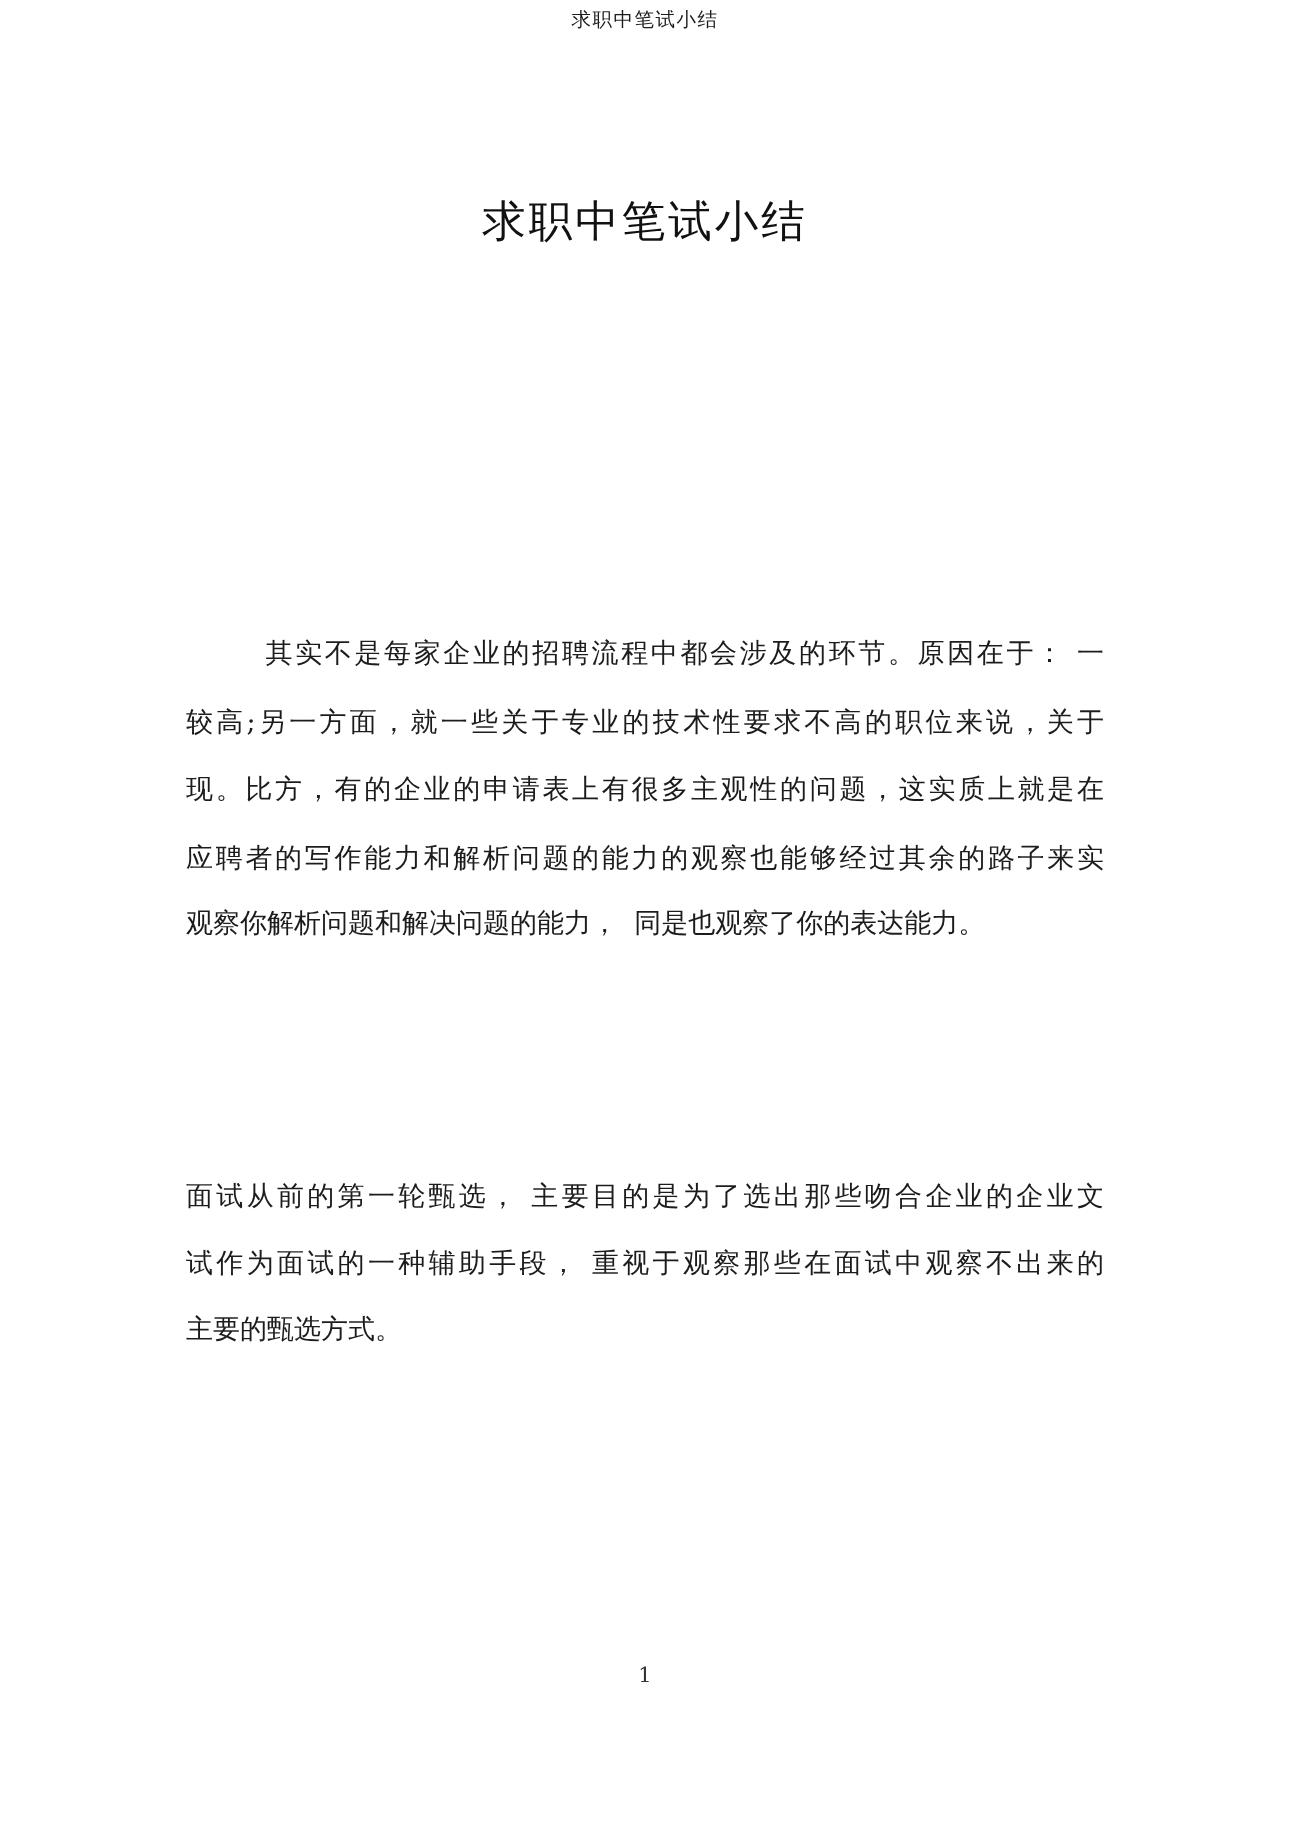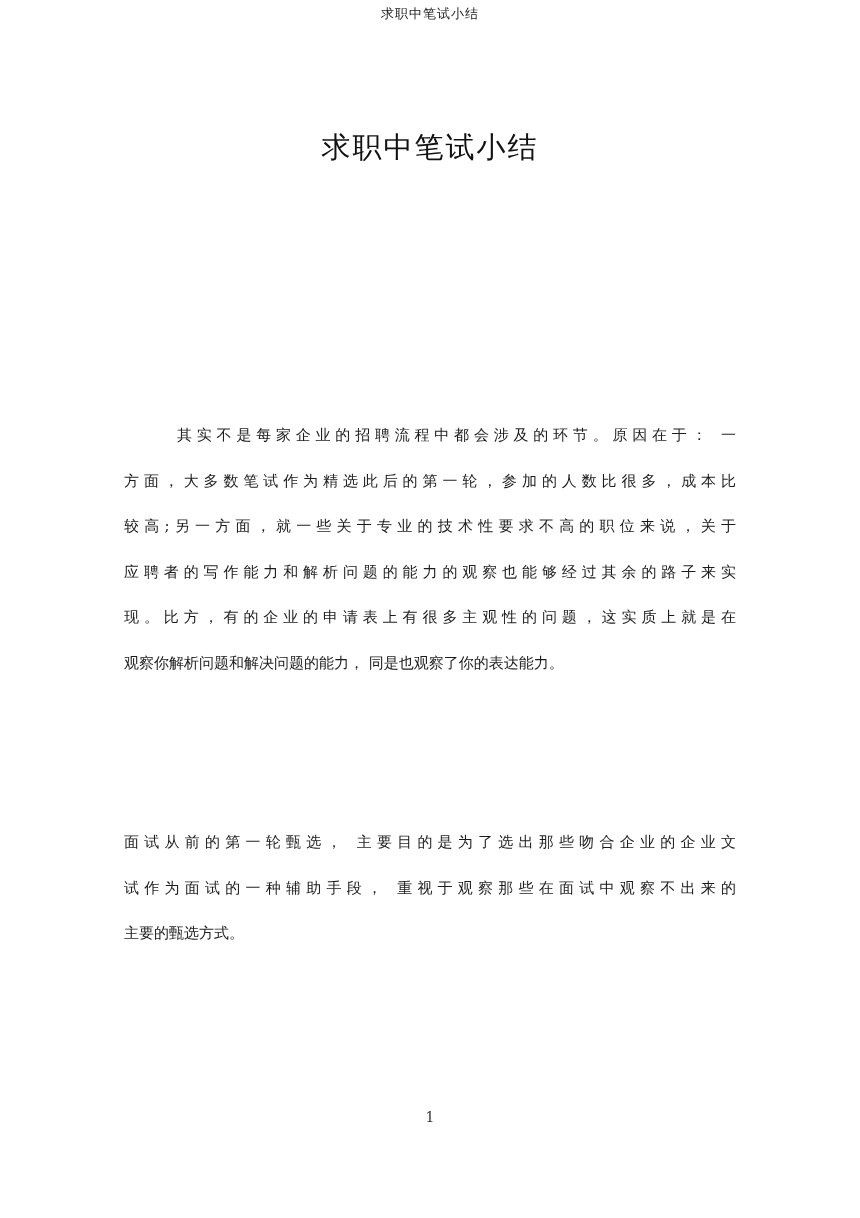--- a/index.html
+++ b/index.html
@@ -27,30 +27,30 @@
     text-align: center;
     font-size: 29px;
     font-weight: 400;
     line-height: 42px;
     letter-spacing: 2px;
     color: #111111;
   }
   .doc-body { margin-top: 245px; }
   .paragraph + .paragraph { margin-top: 134px; }
   .line {
-    font-size: 15px;
+    font-size: 18px;
     line-height: 45.5px;
     height: 45.5px;
     overflow: hidden;
     text-align: justify;
     text-align-last: justify;
     color: #1c1c1c;
   }
   .line.first { text-indent: 53px; }
-  .line.last { text-align-last: left; }
+  .line.last { text-align-last: left; font-family: Liberation Mono, monospace; }
   .page-number {
     position: absolute;
     top: 1107px;
     left: 0;
     right: 0;
     text-align: center;
     font-size: 14px;
     line-height: 20px;
     color: #333333;
   }
@@ -59,24 +59,23 @@
 <body>
 
 <div class="page">
   <div class="running-header">求职中笔试小结</div>
 
   <h1 class="doc-title">求职中笔试小结</h1>
 
   <div class="doc-body">
       <div class="paragraph">
         <div class="line first">其实不是每家企业的招聘流程中都会涉及的环节。原因在于： 一</div>
-        <div class="line">方面，大多数笔试作为精选此后的第一轮，参加的人数比很多，成本比</div>
         <div class="line">较高;另一方面，就一些关于专业的技术性要求不高的职位来说，关于</div>
+        <div class="line">现。比方，有的企业的申请表上有很多主观性的问题，这实质上就是在</div>
         <div class="line">应聘者的写作能力和解析问题的能力的观察也能够经过其余的路子来实</div>
-        <div class="line">现。比方，有的企业的申请表上有很多主观性的问题，这实质上就是在</div>
         <div class="line last">观察你解析问题和解决问题的能力， 同是也观察了你的表达能力。</div>
       </div>
       <div class="paragraph">
         <div class="line">面试从前的第一轮甄选， 主要目的是为了选出那些吻合企业的企业文</div>
         <div class="line">试作为面试的一种辅助手段， 重视于观察那些在面试中观察不出来的</div>
         <div class="line last">主要的甄选方式。</div>
       </div>
     </div>
 
   <div class="page-number">1</div>

